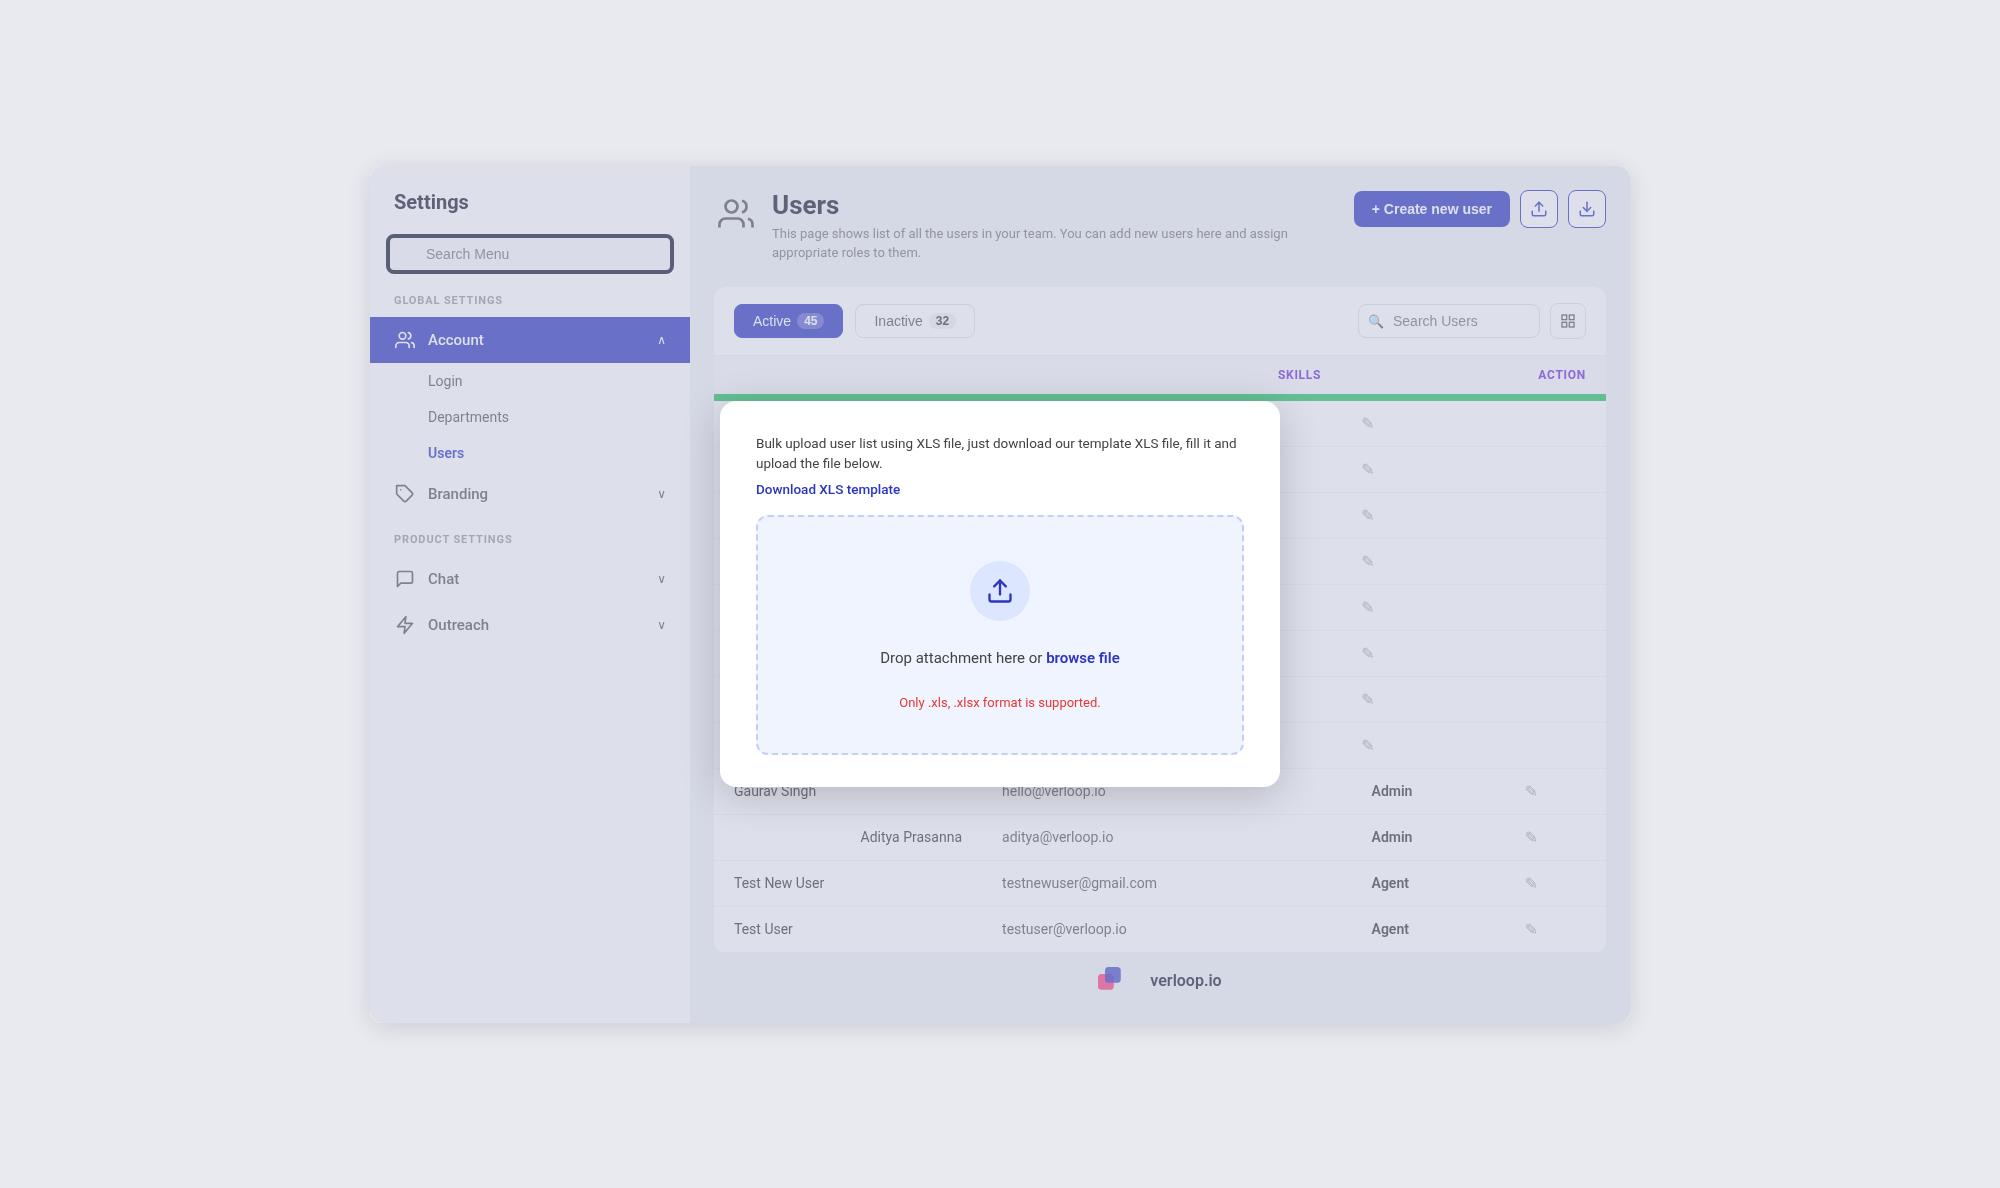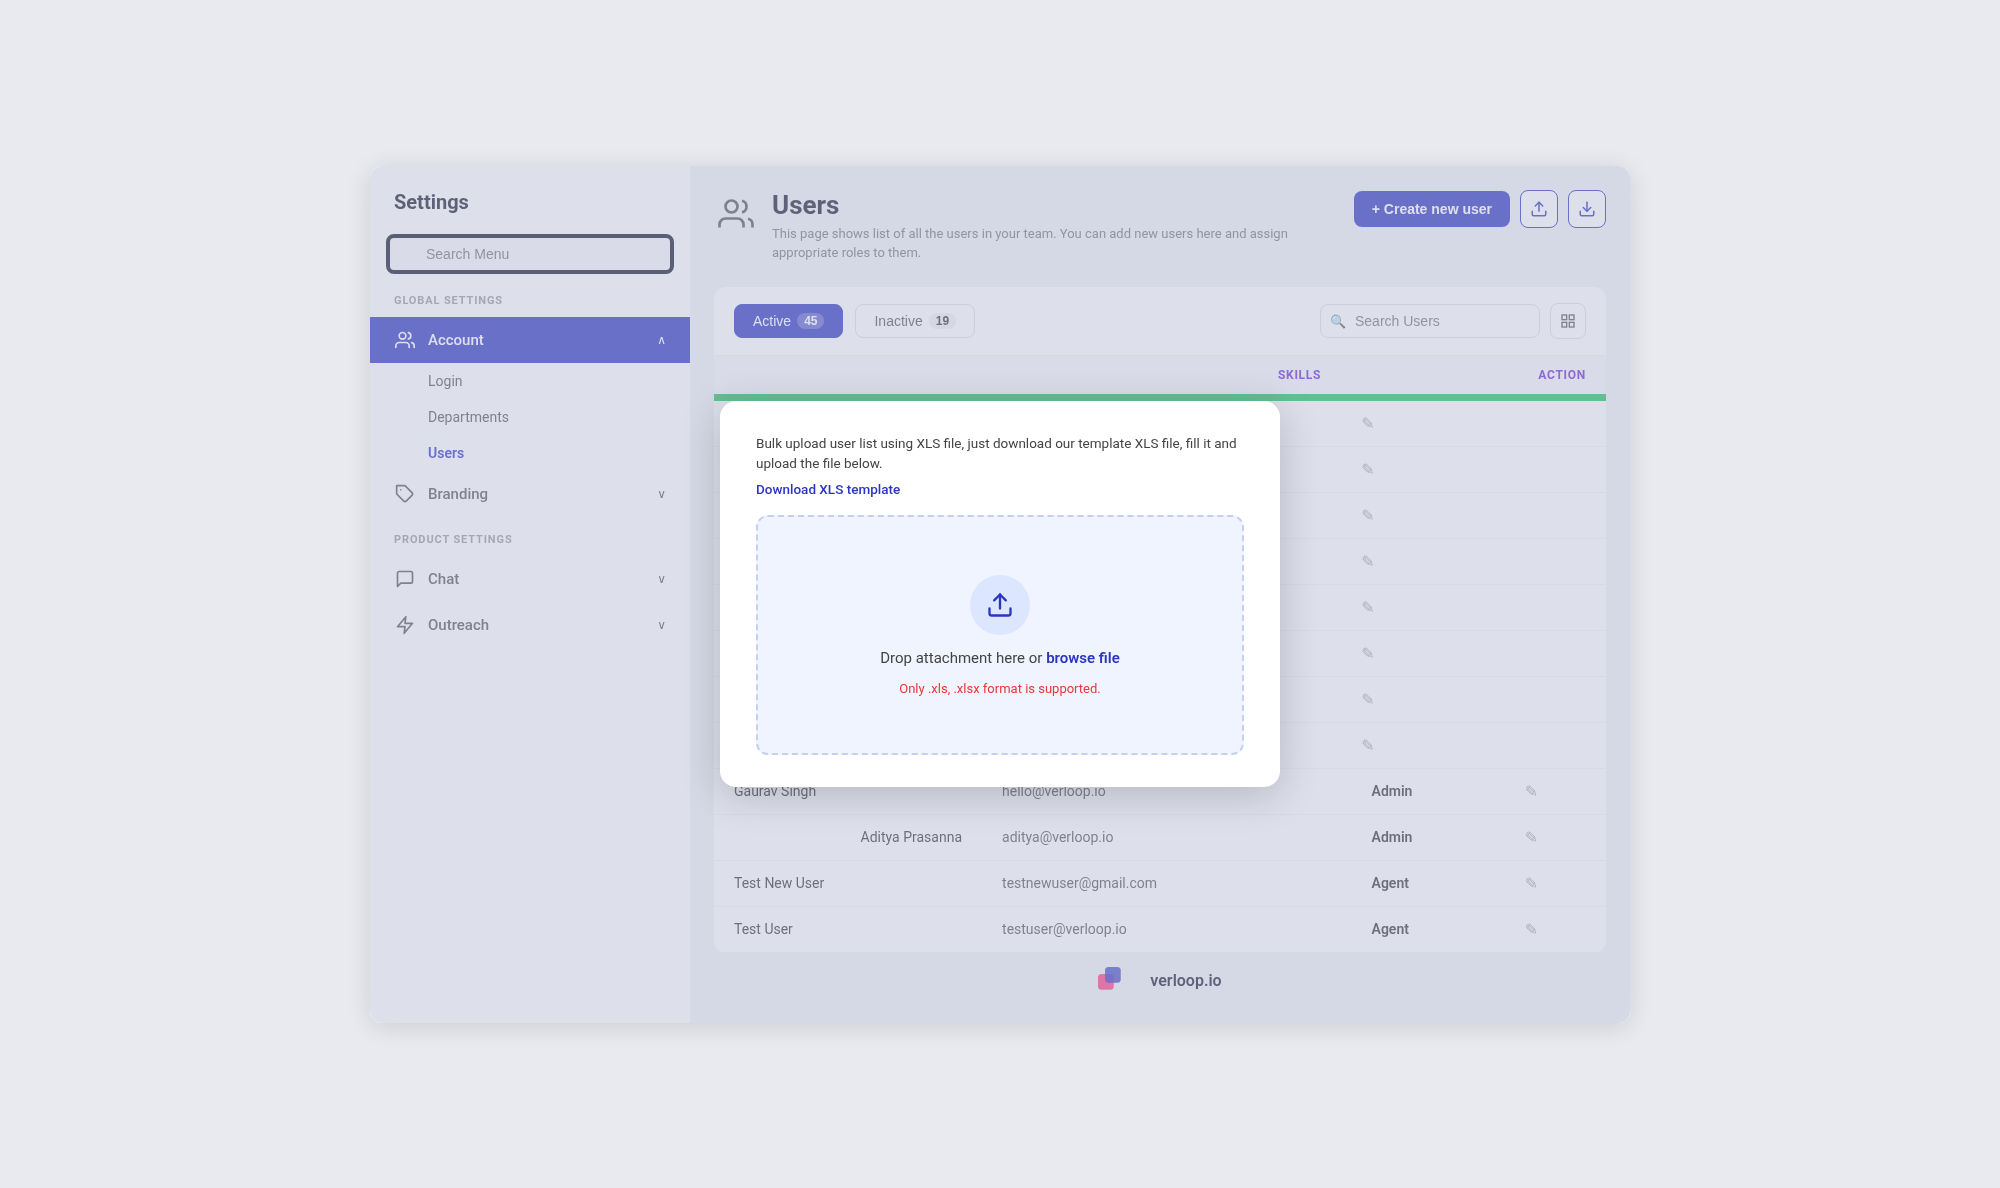--- a/index.html
+++ b/index.html
@@ -227,21 +227,21 @@
       align-items: center;
       gap: 10px;
     }
     .search-users-input {
       padding: 8px 12px 8px 34px;
       border: 1.5px solid #e0e0e0;
       border-radius: 8px;
       font-size: 14px;
       color: #333;
       outline: none;
-      width: 220px;
+      width: 182px;
     }
     .search-users-container {
       position: relative;
     }
     .search-users-container .search-icon-u {
       position: absolute;
       left: 10px;
       top: 50%;
       transform: translateY(-50%);
       color: #999;
@@ -355,21 +355,21 @@
     .drop-zone {
       background: #f0f4ff;
       border: 2px dashed #c5cff0;
       border-radius: 12px;
       min-height: 240px;
       display: flex;
       flex-direction: column;
       align-items: center;
       justify-content: center;
       cursor: pointer;
-      gap: 14px;
+      gap: 28px;
       padding: 30px;
     }
     .drop-upload-icon {
       width: 60px;
       height: 60px;
       background: #dce6ff;
       border-radius: 50%;
       display: flex;
       align-items: center;
       justify-content: center;
@@ -525,21 +525,21 @@
     </div>
 
     <div class="users-panel">
       <div class="users-toolbar">
         <button class="tab-btn active">
           <span>Active</span>
           <span class="tab-badge">45</span>
         </button>
         <button class="tab-btn">
           <span>Inactive</span>
-          <span class="tab-badge">19</span>
+          <span class="tab-badge">32</span>
         </button>
         <div class="search-users-wrap">
           <div class="search-users-container">
             <span class="search-icon-u">🔍</span>
             <input class="search-users-input" type="text" placeholder="Search Users" style="">
           </div>
           <div class="col-toggle">
             <svg width="16" height="16" viewBox="0 0 24 24" fill="none" stroke="currentColor" stroke-width="2">
               <rect x="3" y="3" width="7" height="7"></rect>
                 <rect x="14" y="3" width="7" height="7"></rect>

